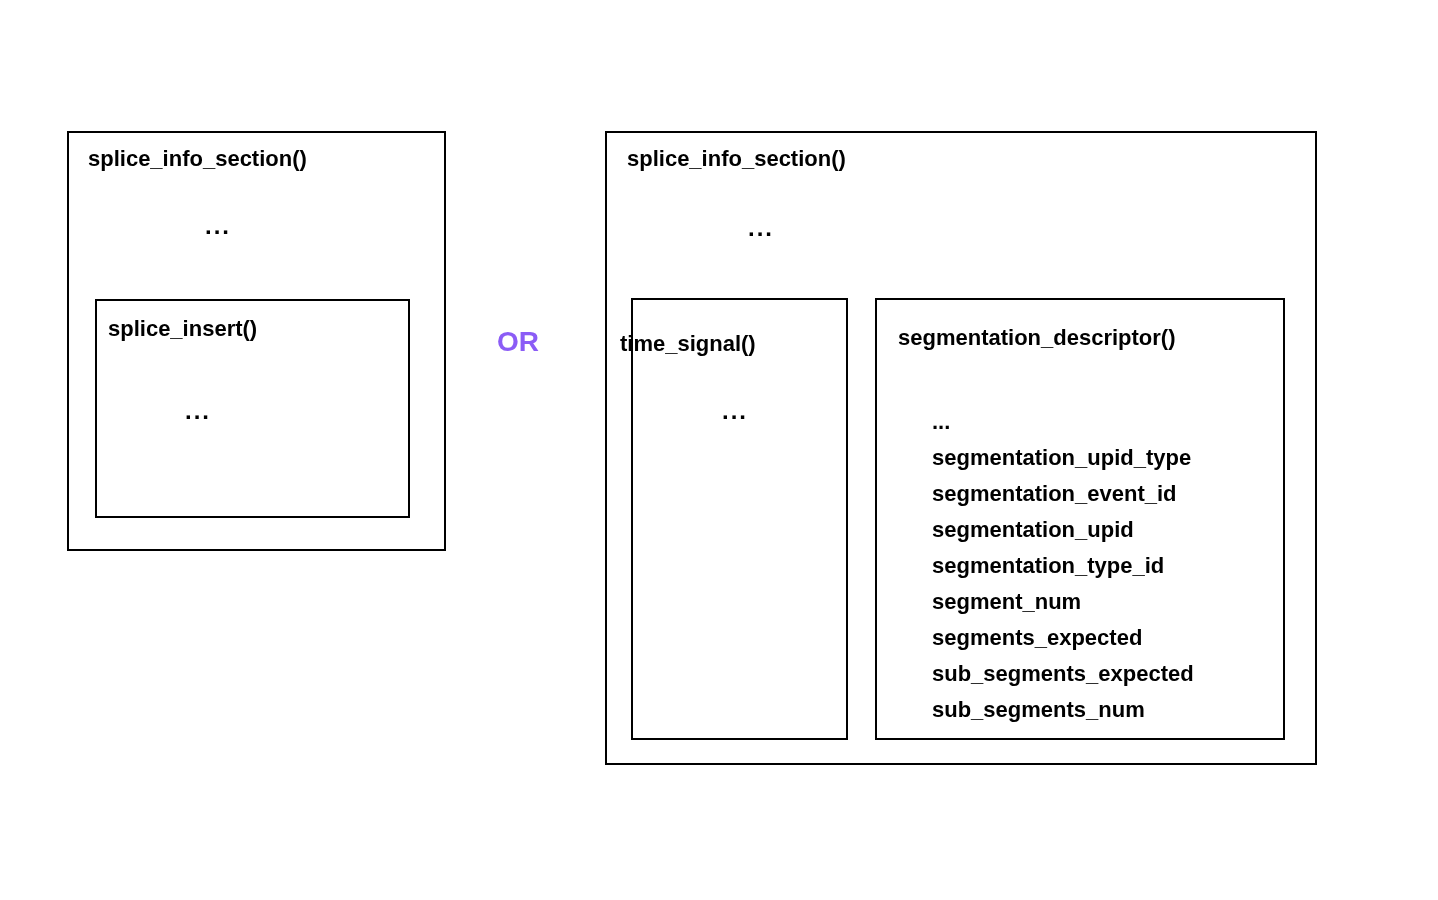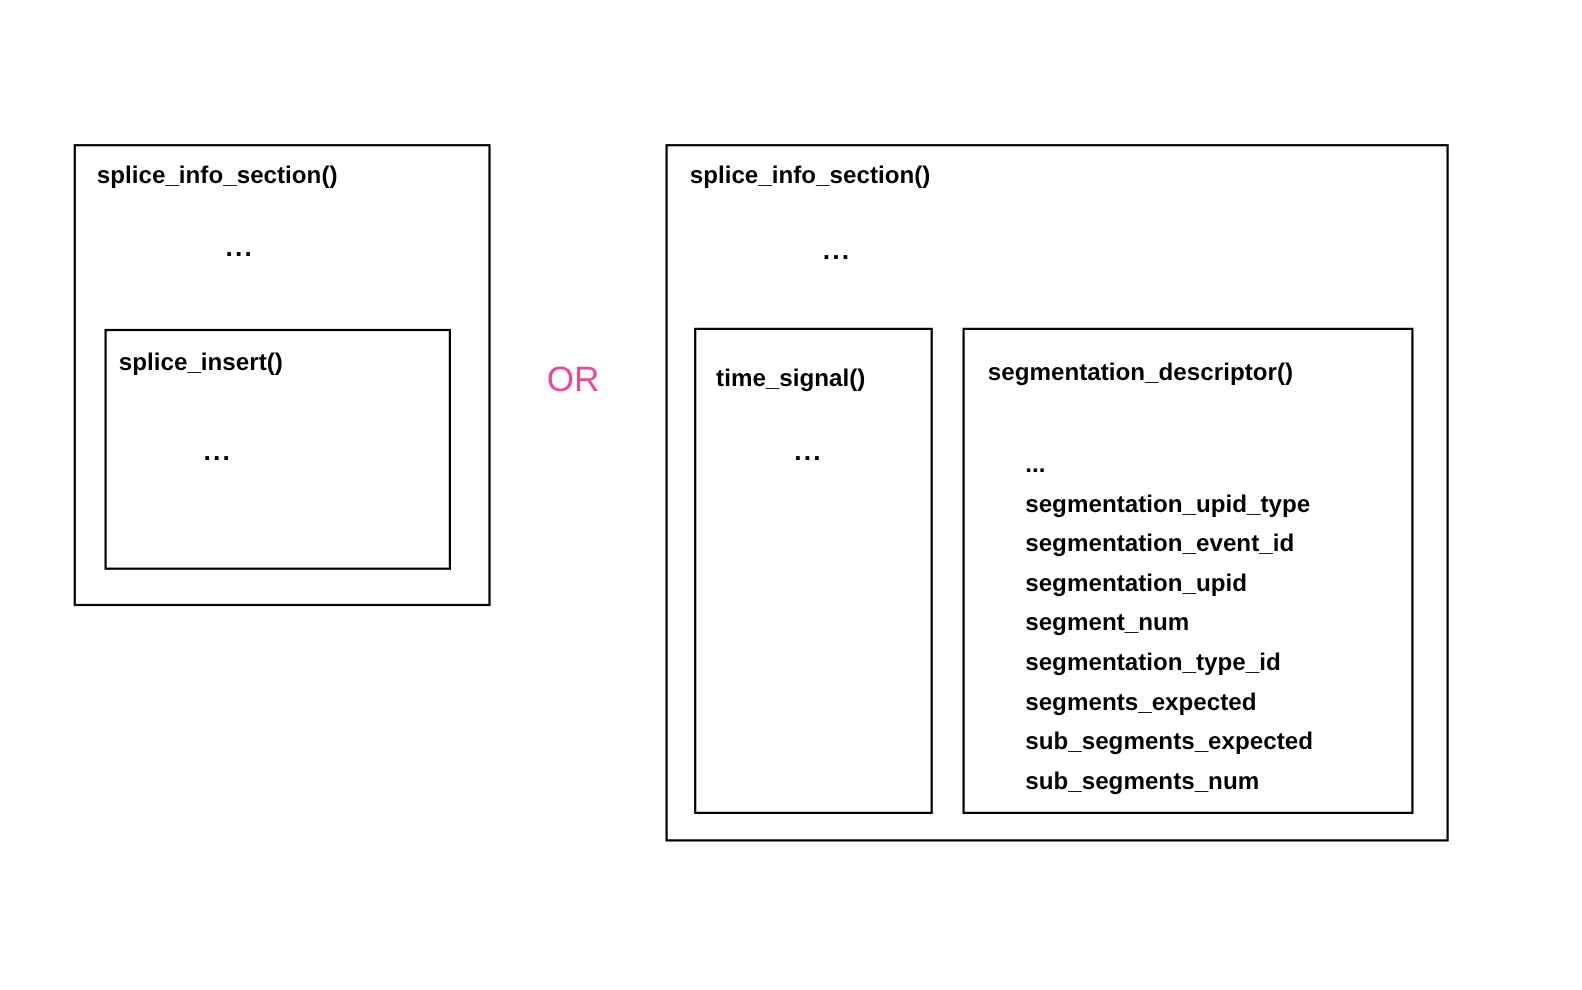--- a/index.html
+++ b/index.html
@@ -31,23 +31,23 @@
   }
   .ellipsis {
     position: absolute;
     font-weight: 700;
     font-size: 24px;
     letter-spacing: 2px;
     color: #000000;
   }
   .or-label {
     position: absolute;
-    font-weight: 400;
-    font-size: 32px;
-    color: #ec4899;
+    font-weight: 700;
+    font-size: 28px;
+    color: #8b5cf6;
   }
   .field-list {
     position: absolute;
     left: 932px;
     top: 404px;
     display: flex;
     flex-direction: column;
   }
   .field-item {
     height: 36px;
@@ -75,32 +75,32 @@
 
   <div class="or-label" style="left:497px; top:326px;">OR</div>
 
   <div class="box" style="left:605px; top:131px; width:712px; height:634px;">
   </div>
   <div class="label" style="left:627px; top:146px;">splice_info_section()</div>
   <div class="ellipsis" style="left:748px; top:214px;">...</div>
 
   <div class="box" style="left:631px; top:298px; width:217px; height:442px;">
   </div>
-  <div class="label" style="left:651px; top:331px;">time_signal()</div>
+  <div class="label" style="left:620px; top:331px;">time_signal()</div>
   <div class="ellipsis" style="left:722px; top:397px;">...</div>
 
   <div class="box" style="left:875px; top:298px; width:410px; height:442px;">
   </div>
   <div class="label" style="left:898px; top:325px;">segmentation_descriptor()</div>
 
   <div class="field-list">
     <div class="field-item">...</div>
     <div class="field-item">segmentation_upid_type</div>
     <div class="field-item">segmentation_event_id</div>
     <div class="field-item">segmentation_upid</div>
+    <div class="field-item">segmentation_type_id</div>
     <div class="field-item">segment_num</div>
-    <div class="field-item">segmentation_type_id</div>
     <div class="field-item">segments_expected</div>
     <div class="field-item">sub_segments_expected</div>
     <div class="field-item">sub_segments_num</div>
   </div>
 
 </div>
 
 </body></html>

